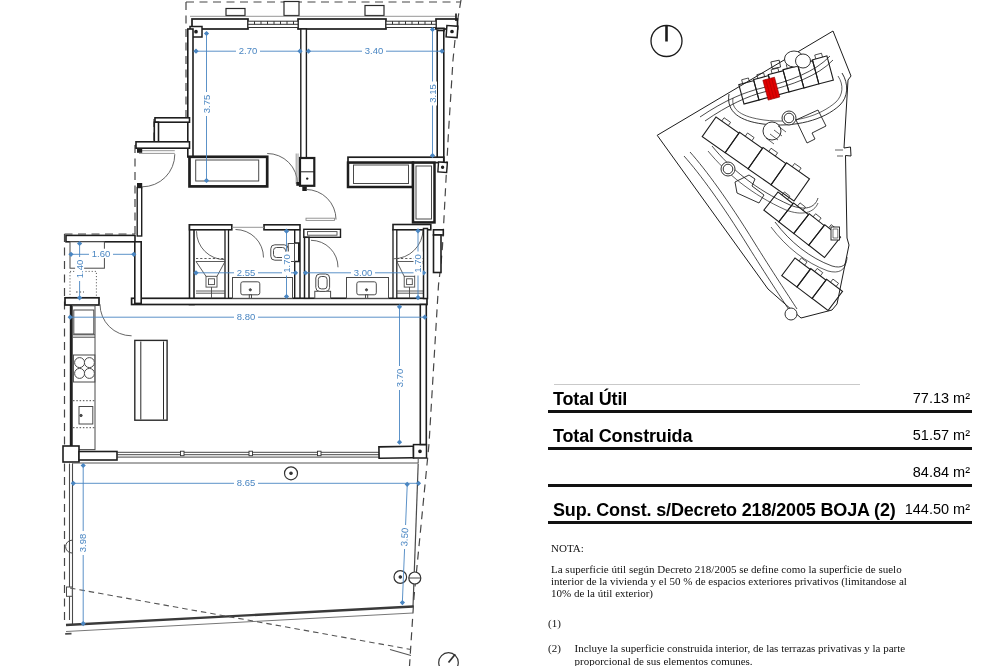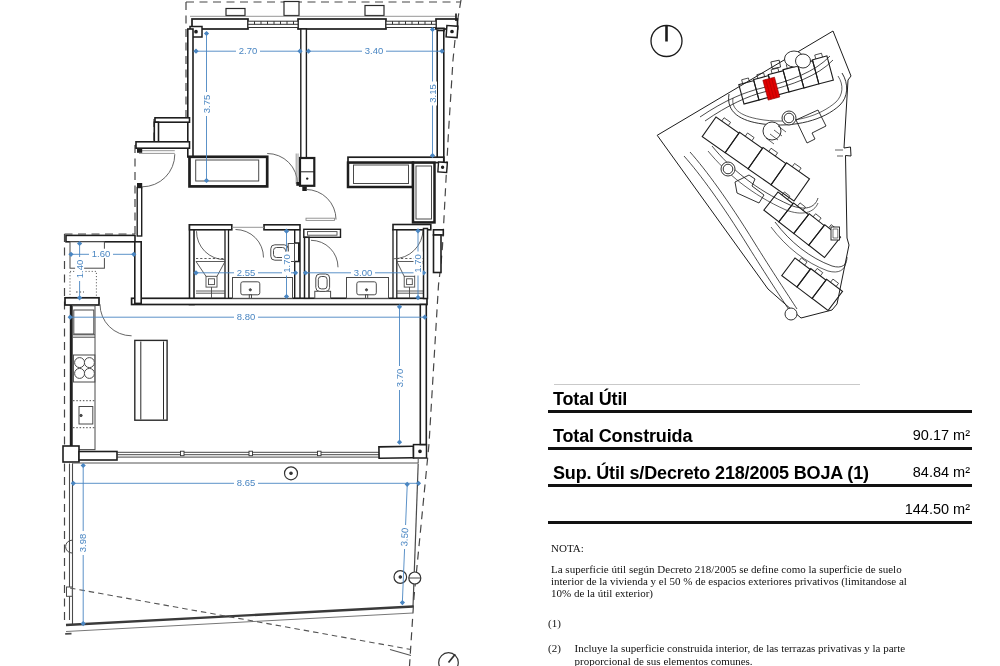--- a/index.html
+++ b/index.html
@@ -469,30 +469,31 @@
 <path d="M843,150 h-8 M843,156 h-6 M822,440 z" stroke-width="0.7"></path>
 
 <rect x="831" y="227" width="8.5" height="13" fill="#fff"></rect>
 <path d="M833,229 h4.8 v9 h-4.8 z" stroke-width="0.6"></path>
 </g>
 </svg>
 
 <div style="position:absolute;left:554px;top:383.5px;width:306px;height:1px;background:#c9c9c9"></div>
 
 <div class="tbl-label" style="left:553px;top:389px">Total Útil</div>
+<div class="tbl-val" style="left:770px;top:390px;width:200px">77.13 m²</div>
 <div class="rule" style="top:410.3px"></div>
 
 <div class="tbl-label" style="left:553px;top:426px">Total Construida</div>
-<div class="tbl-val" style="left:770px;top:427px;width:200px">90.17 m²</div>
+<div class="tbl-val" style="left:770px;top:427px;width:200px">51.57 m²</div>
 <div class="rule" style="top:447.3px"></div>
 
-<div class="tbl-label" style="left:553px;top:463px">Sup. Útil s/Decreto 218/2005 BOJA (1)</div>
 <div class="tbl-val" style="left:770px;top:464px;width:200px">84.84 m²</div>
 <div class="rule" style="top:484.3px"></div>
 
+<div class="tbl-label" style="left:553px;top:500px">Sup. Const. s/Decreto 218/2005 BOJA (2)</div>
 <div class="tbl-val" style="left:770px;top:501px;width:200px">144.50 m²</div>
 <div class="rule" style="top:521.3px"></div>
 
 <div class="note" style="left:551px;top:542px">NOTA:</div>
 
 <div class="note" style="left:551px;top:563px;line-height:12px">La superficie útil según Decreto 218/2005 se define como la superficie de suelo<br>interior de la vivienda y el 50 % de espacios exteriores privativos (limitandose al<br>10% de la útil exterior)</div>
 
 <div class="note" style="left:548px;top:616.5px">(1)</div>
 
 <div class="note" style="left:548px;top:641.5px">(2)</div>

